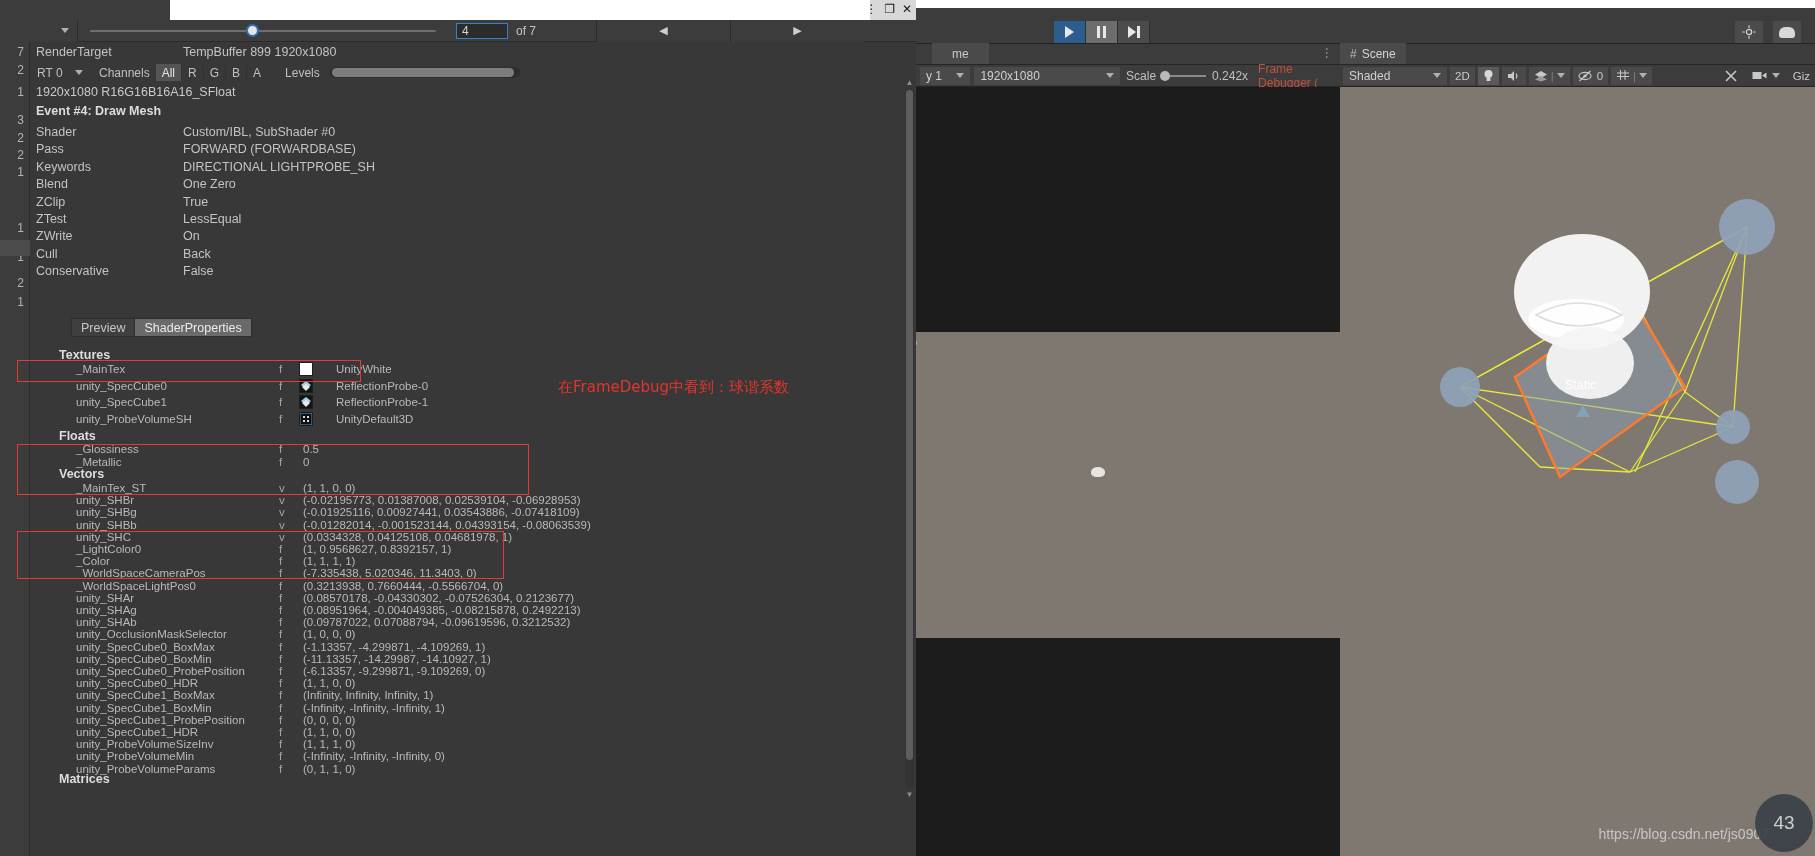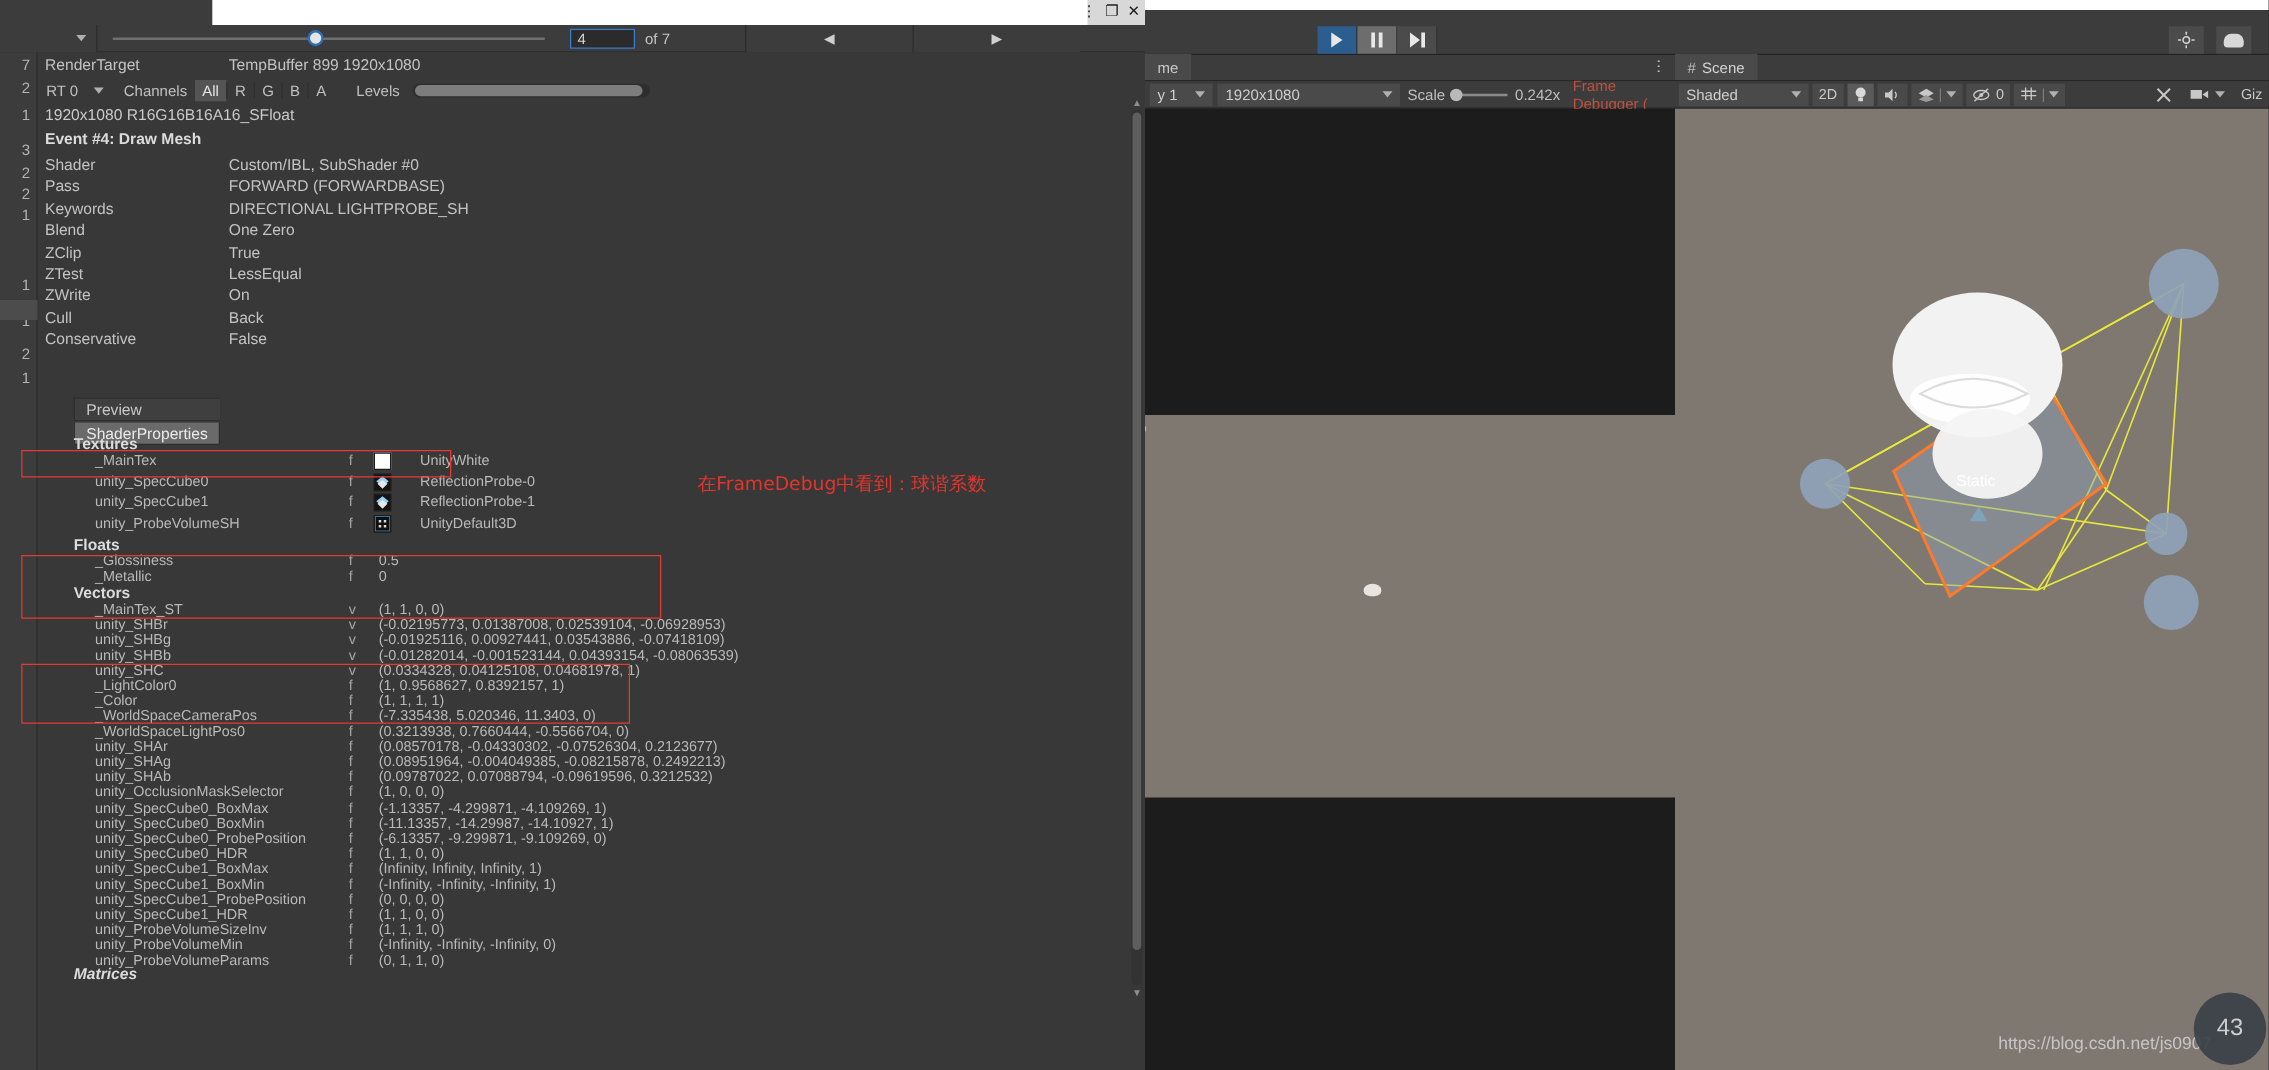--- a/index.html
+++ b/index.html
@@ -118,21 +118,21 @@
   }
   .levels-fill {
     position: absolute; left: 2px; top: 1px; width: 182px; height: 9px;
     background: #7d7d7d; border-radius: 5px;
   }
 
   .fmt-line { position: absolute; left: 5px; top: 43px; font-size: 12.5px; color: #c9c9c9; }
   .event-line { position: absolute; left: 5px; top: 62px; font-size: 12.5px; color: #dcdcdc; font-weight: bold; }
 
   
-  .prop-tabs { position: absolute; left: 28px; top: 276px; display: flex; flex-direction: column; }
+  .prop-tabs { position: absolute; left: 40px; top: 276px; display: flex; }
   .prop-tab {
     height: 19px; padding: 0 9px; font-size: 12.5px; color: #c7c7c7;
     display: flex; align-items: center; background: #3f3f3f;
     border: 1px solid #2e2e2e; border-right: none;
   }
   .prop-tab.active { background: #6a6a6a; color: #eaeaea; }
   .prop-tab:last-child { border-right: 1px solid #2e2e2e; }
 
   .sec-head {
     position: absolute; left: 28px; font-size: 12.5px; font-weight: bold; color: #dcdcdc;
@@ -207,22 +207,22 @@
 
   
   .game-panel {
     position: absolute; left: 916px; top: 44px; width: 424px; height: 812px; background: #383838;
   }
   .panel-tabbar {
     position: absolute; left: 0; top: 0; width: 424px; height: 21px; background: #3c3c3c;
     border-bottom: 1px solid #262626; display: flex; align-items: flex-end;
   }
   .panel-tab {
-    height: 21px; padding: 0 10px; display: flex; align-items: center;
-    font-size: 12px; color: #c9c9c9; background: #4a4a4a;
+    height: 21px; padding: 0 20px; display: flex; align-items: center;
+    font-size: 12px; color: #c9c9c9; background: #4a4a4a; margin-left: 16px;
   }
   .tab-kebab {
     position: absolute; right: 10px; top: 3px; color: #bdbdbd; font-size: 12px;
     line-height: 7px; letter-spacing: 0; writing-mode: vertical-rl;
   }
   .game-toolbar {
     position: absolute; left: 0; top: 21px; width: 424px; height: 22px;
     background: #3c3c3c; border-bottom: 1px solid #262626;
     display: flex; align-items: center; font-size: 12px; color: #c0c0c0;
   }
@@ -816,21 +816,21 @@
             <span class="pf">f</span>
             <span class="pval">(-Infinity, -Infinity, -Infinity, 0)</span>
           </div>
           <div class="prop-row" style="top: 720.6px;">
             <span class="pname">unity_ProbeVolumeParams</span>
             <span class="pf">f</span>
             <span class="pval">(0, 1, 1, 0)</span>
           </div>
         </div>
 
-      <div class="sec-head" style="top:730px;font-style:italic;">Matrices</div>
+      <div class="sec-head" style="top:730px;">Matrices</div>
 
       <div class="fd-scroll-arrow" style="top:36px;">▲</div>
       <div class="fd-scroll">
         <div class="fd-scroll-thumb"></div>
       </div>
       <div class="fd-scroll-arrow" style="top:748px;">▼</div>
     </div>
 
     <div class="redbox" style="left:17px; top:360px; width:344px; height:22px;"></div>
     <div class="redbox" style="left:17px; top:444px; width:512px; height:51px;"></div>

